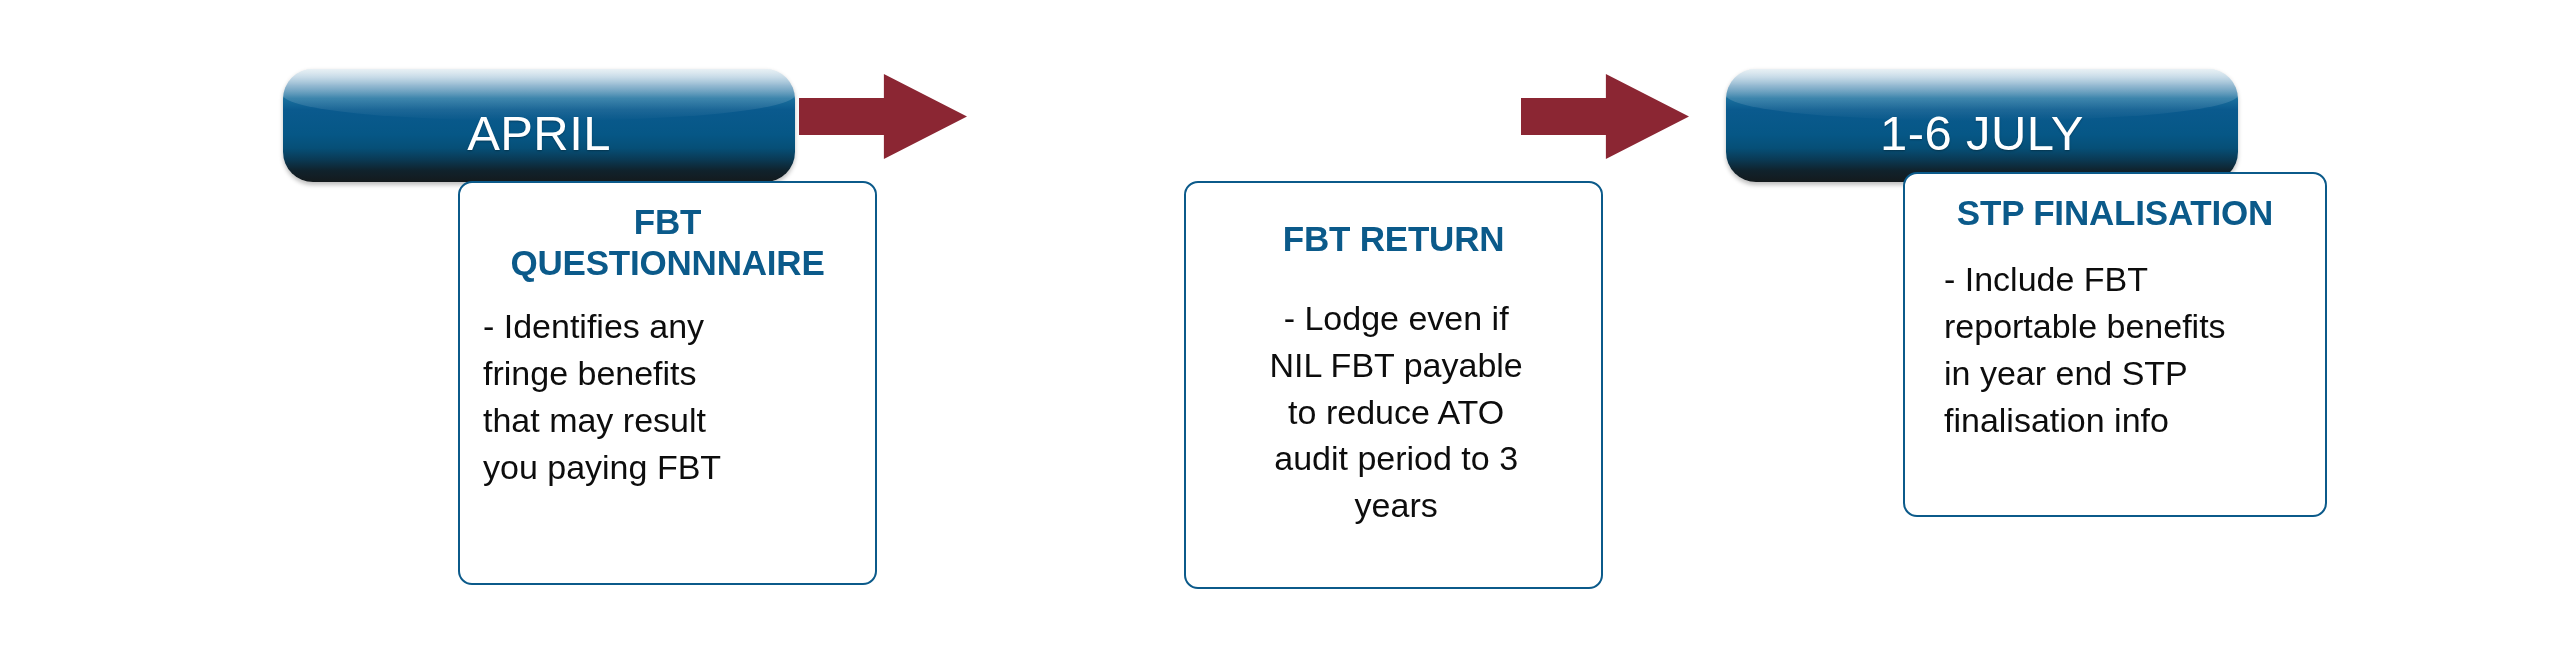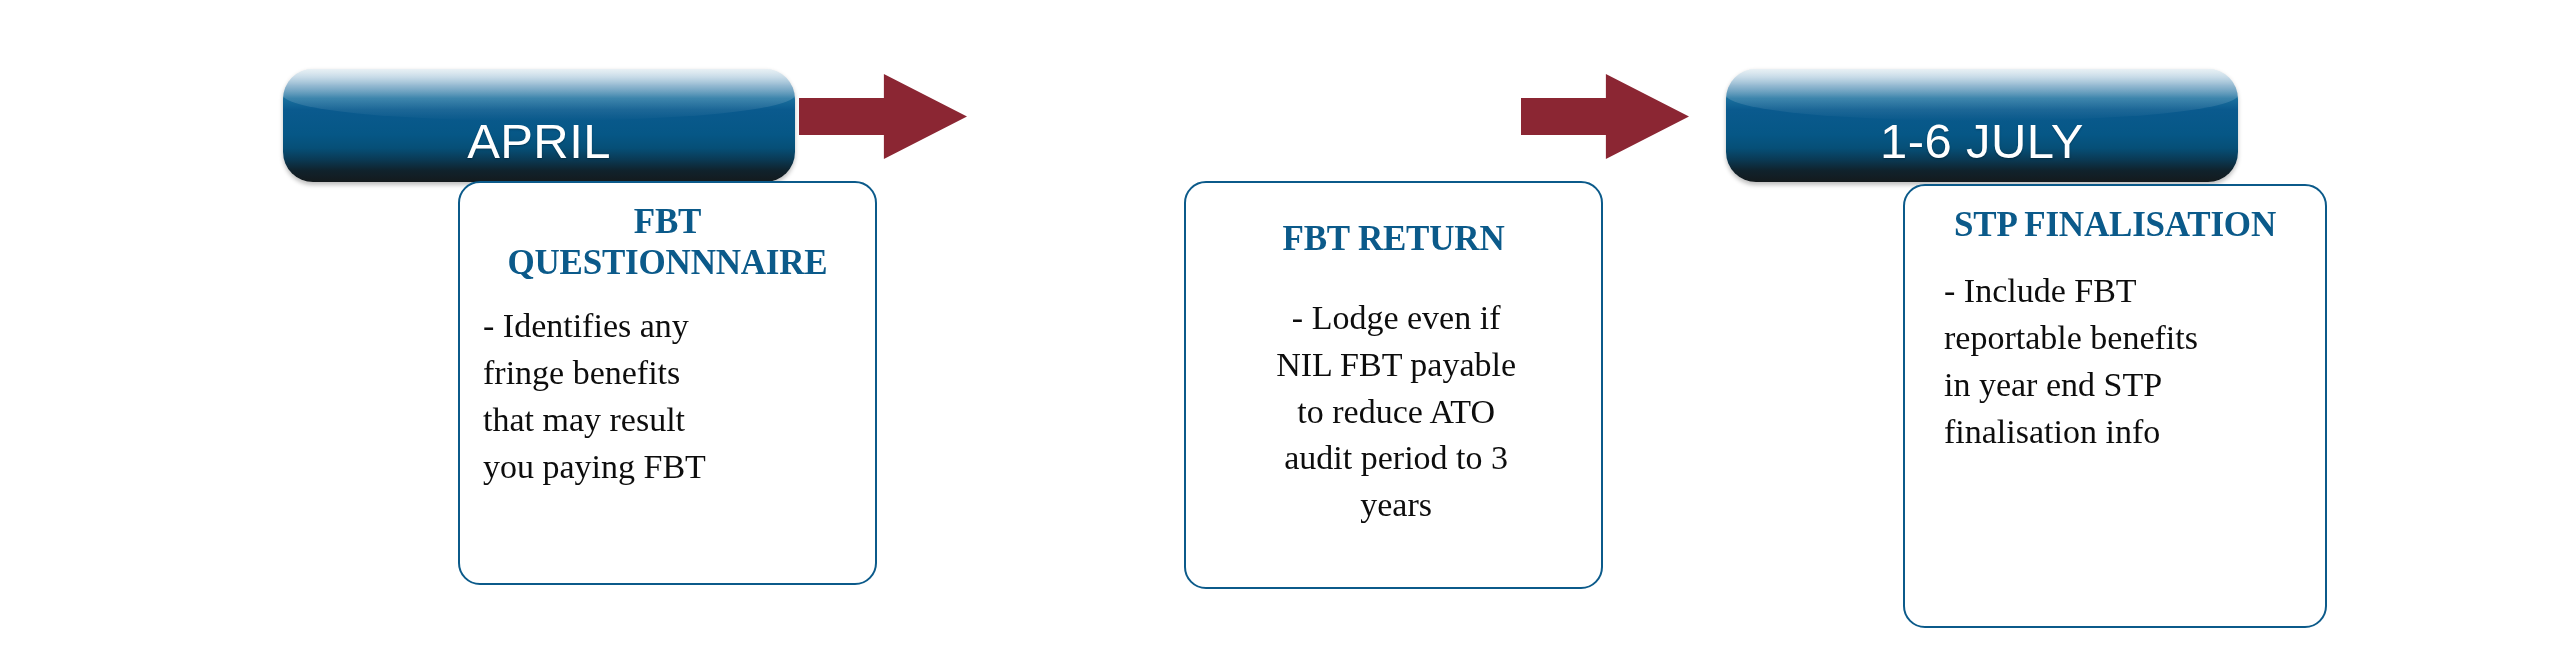--- a/index.html
+++ b/index.html
@@ -67,21 +67,21 @@
     border-radius: 30px 30px 60% 60%;
     background: linear-gradient(to bottom,
         rgba(255,255,255,0.55) 0%,
         rgba(255,255,255,0.16) 55%,
         rgba(255,255,255,0) 100%);
     pointer-events: none;
   }
   .pill-label {
     position: absolute;
     left: 0;
-    top: 16px;
+    top: 8px;
     width: 100%;
     height: 113px;
     line-height: 113px;
     text-align: center;
     color: #ffffff;
     font-size: 49px;
     font-weight: 400;
     letter-spacing: 0.4px;
     z-index: 2;
     white-space: nowrap;
@@ -91,24 +91,23 @@
   
   .card {
     position: absolute;
     left: 175px;
     top: 181px;
     width: 419px;
     height: 404px;
     box-sizing: border-box;
     background: #ffffff;
     border: 2.6px solid #0b5a8a;
-    border-radius: 22px;
+    border-radius: 14px;
     z-index: 3;
     padding: 16px 17.7px 8.8px 17.7px;
-    font-family: Liberation Serif, serif;
   }
   .card-title {
     text-align: center;
     color: #0b5a8a;
     font-size: 35px;
     font-weight: bold;
     line-height: 1.18;
     margin: 0 0 8.8px 0;
     letter-spacing: -0.2px;
   }
@@ -123,21 +122,21 @@
 
   
   .step-1 .card { left: 175px; width: 419px; height: 404px; }
   .step-1 .card-title { font-size: 35px; margin-top: 1.8px; }
   .step-1 .card-body { margin-top: 20px; }
 
   .step-2 .card { left: 177px; width: 419px; height: 408px; top: 181px; }
   .step-2 .card-title { font-size: 35px; margin-top: 19.4px; }
   .step-2 .card-body { margin-top: 35px; text-align: center; }
 
-  .step-3 .card { left: 177px; width: 424px; height: 444px; top: 184px; }
+  .step-3 .card { left: 177px; width: 424px; height: 345px; top: 172px; }
   .step-3 .card-title { font-size: 35px; margin-top: 1.8px; }
   .step-3 .card-body { margin-top: 23px; margin-left: 16px; }
 
   
   .arrow {
     position: absolute;
     top: 74px;
     width: 168px;
     height: 85px;
     z-index: 4;

